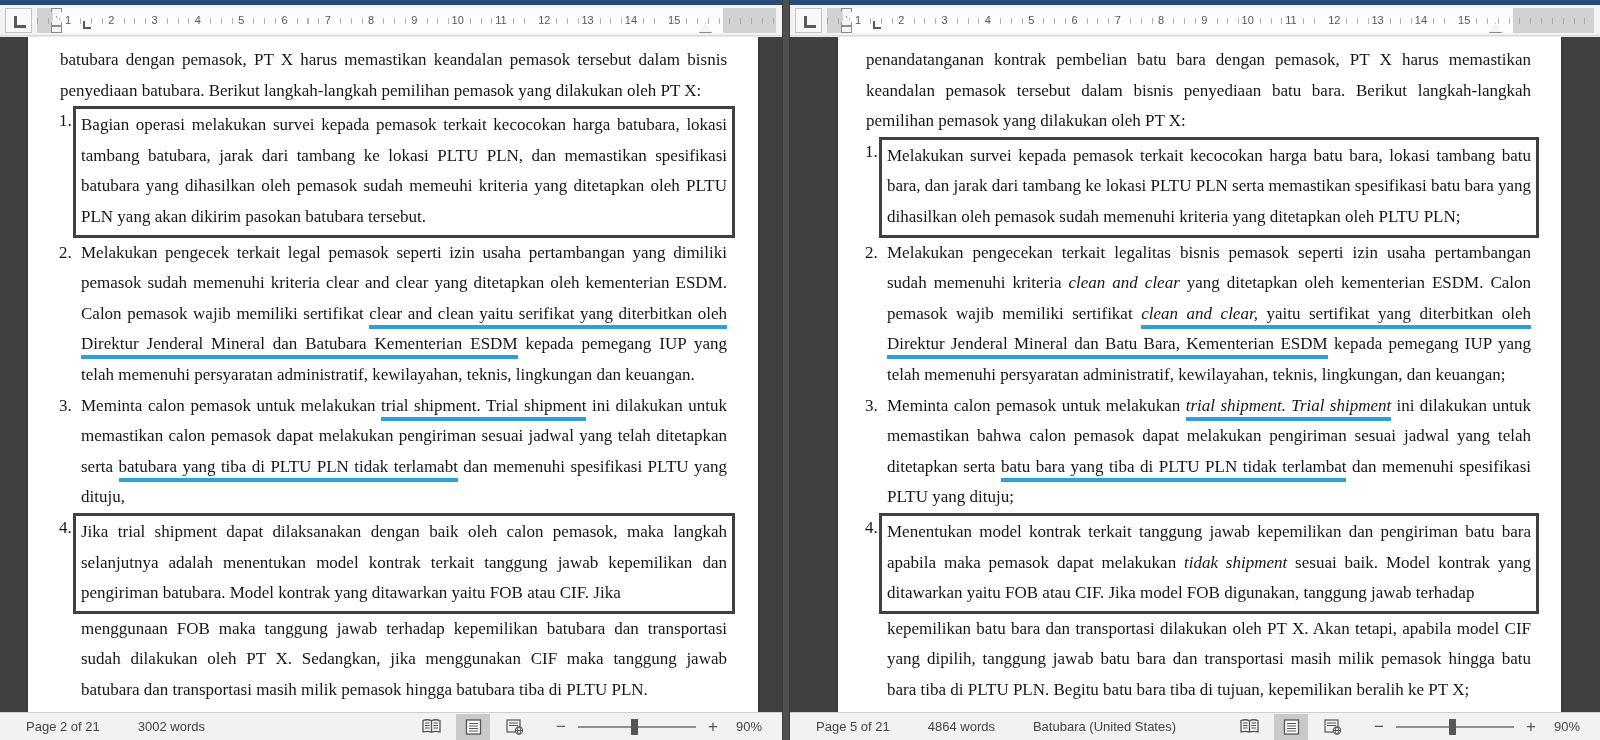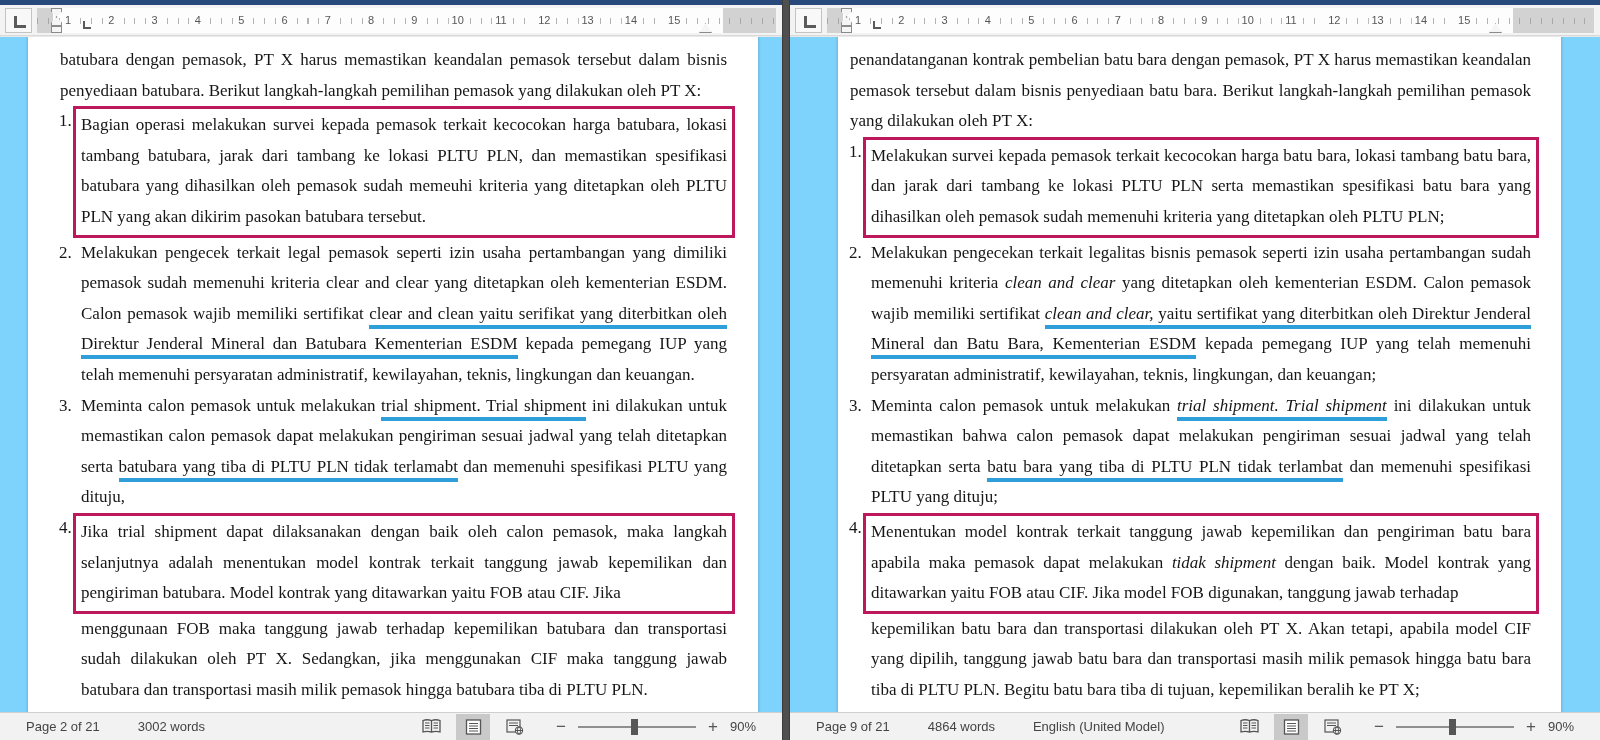--- a/index.html
+++ b/index.html
@@ -32,48 +32,48 @@
   .mk-hang  { position:absolute; bottom:7px; left:14px; width:11px; height:9px; background:#f5f5f5;
               border:1px solid #8a8a8a; clip-path:polygon(50% 0,100% 60%,100% 100%,0 100%,0 60%); }
   .mk-box   { position:absolute; bottom:0; left:14px; width:11px; height:7px; background:#f5f5f5;
               border:1px solid #8a8a8a; }
   .mk-tab { position:absolute; bottom:4px; left:46px; width:8px; height:8px;
             border-left:2px solid #5a5a5a; border-bottom:2px solid #5a5a5a; }
   .mk-right { position:absolute; bottom:0; left:662px; width:13px; height:10px; background:#f5f5f5;
               border:1px solid #8a8a8a; clip-path:polygon(50% 0,100% 100%,0 100%); }
 
   
-  .docarea { position:absolute; top:37px; bottom:28px; left:0; right:0; background:#7dd3fc; overflow:hidden; }
+  .docarea { position:absolute; top:37px; bottom:28px; left:0; right:0; background:#404040; overflow:hidden; }
   .page { position:absolute; top:-6px; bottom:-4px; background:#fff; box-shadow:0 0 3px rgba(0,0,0,.25);
           font-family:"Liberation Serif", serif; font-size:17px; line-height:30.6px; color:#161616;
           text-align:justify; }
   #win-left  .page { left:28px; right:24px; padding:14px 31px 0 32px; }
-  #win-right .page { left:48px; right:39px; padding:14px 30px 0 12px; }
+  #win-right .page { left:48px; right:39px; padding:14px 30px 0 28px; }
   .para { text-align:justify; }
   .li { position:relative; padding-left:21px; }
   .num { position:absolute; left:-1px; top:0; }
-  .boxwrap { border:3px solid #be185d; padding:1px 5px 2px 5px; margin-left:-8px; margin-right:-8px; }
+  .boxwrap { border:3px solid #404040; padding:1px 5px 2px 5px; margin-left:-8px; margin-right:-8px; }
   .it { font-style:italic; }
   .ul { border-bottom:4px solid #2e9fd9; padding-bottom:2px; }
 
   
   .statusbar { position:absolute; left:0; right:0; bottom:0; height:28px; background:#f2f2f2;
                border-top:1px solid #cfcfcf; display:flex; align-items:center; font-size:13px;
                color:#444; }
   .sb-left { display:flex; gap:38px; padding-left:26px; white-space:nowrap; }
   .sb-right { margin-left:auto; display:flex; align-items:center; gap:8px; padding-right:14px; }
   .viewbtn { width:34px; height:26px; display:flex; align-items:center; justify-content:center; }
   .viewbtn.sel { background:#c9c9c9; }
   .viewbtn svg { display:block; }
   .zoomctl { display:flex; align-items:center; gap:10px; margin-left:14px; }
   .zsign { font-size:17px; color:#555; line-height:20px; width:14px; text-align:center; }
   .ztrack { position:relative; width:118px; height:2px; background:#8f8f8f; }
   .zthumb { position:absolute; top:-7px; left:45%; width:7px; height:16px; background:#565656; }
   .zthumb::after { content:""; position:absolute; left:9px; top:7px; width:5px; height:2px; background:#8f8f8f; }
-  .zpct { width:38px; text-align:left; color:#454545; }
+  .zpct { width:38px; text-align:center; color:#454545; }
 </style>
 </head>
 <body>
 
 <div class="win" id="win-left">
   <div class="topstrip"></div>
 
   <div class="ruler-row">
     <div class="tabbox"></div>
     <div class="rband">
@@ -217,31 +217,31 @@
       <div class="li">
         <span class="num">2.</span>
         <div class="para"><span>Melakukan pengecekan terkait legalitas bisnis pemasok seperti izin usaha pertambangan sudah memenuhi kriteria </span><span class="it">clean and clear</span><span> yang ditetapkan oleh kementerian ESDM. Calon pemasok wajib memiliki sertifikat </span><span class="it ul">clean and clear,</span><span class="ul"> yaitu sertifikat yang diterbitkan oleh Direktur Jenderal Mineral dan Batu Bara, Kementerian ESDM</span><span> kepada pemegang IUP yang telah memenuhi persyaratan administratif, kewilayahan, teknis, lingkungan, dan keuangan;</span></div>
       </div>
       <div class="li">
         <span class="num">3.</span>
         <div class="para"><span>Meminta calon pemasok untuk melakukan </span><span class="it ul">trial shipment. Trial shipment</span><span> ini dilakukan untuk memastikan bahwa calon pemasok dapat melakukan pengiriman sesuai jadwal yang telah ditetapkan serta </span><span class="ul">batu bara yang tiba di PLTU PLN tidak terlambat</span><span> dan memenuhi spesifikasi PLTU yang dituju;</span></div>
       </div>
       <div class="li">
         <span class="num">4.</span>
-        <div class="boxwrap"><span>Menentukan model kontrak terkait tanggung jawab kepemilikan dan pengiriman batu bara apabila maka pemasok dapat melakukan </span><span class="it">tidak shipment</span><span> dengan baik. Model kontrak yang ditawarkan yaitu FOB atau CIF. Jika model FOB digunakan, tanggung jawab terhadap</span></div>
+        <div class="boxwrap"><span>Menentukan model kontrak terkait tanggung jawab kepemilikan dan pengiriman batu bara apabila maka pemasok dapat melakukan </span><span class="it">tidak shipment</span><span> sesuai baik. Model kontrak yang ditawarkan yaitu FOB atau CIF. Jika model FOB digunakan, tanggung jawab terhadap</span></div>
         <div class="para"><span>kepemilikan batu bara dan transportasi dilakukan oleh PT X. Akan tetapi, apabila model CIF yang dipilih, tanggung jawab batu bara dan transportasi masih milik pemasok hingga batu bara tiba di PLTU PLN. Begitu batu bara tiba di tujuan, kepemilikan beralih ke PT X;</span></div>
       </div>
     </div>
   </div>
 
   <div class="statusbar">
     <div class="sb-left">
-      <span>Page 9 of 21</span>
+      <span>Page 5 of 21</span>
       <span>4864 words</span>
-      <span>English (United Model)</span>
+      <span>Batubara (United States)</span>
     </div>
     <div class="sb-right">
       <div class="viewbtn">
         <svg width="19" height="15" viewBox="0 0 19 15">
           <path d="M1 1.5 Q5 0 9.5 1.5 Q14 0 18 1.5 V13 Q14 11.8 9.5 13 Q5 11.8 1 13 Z" fill="none" stroke="#555" stroke-width="1.3"></path>
           <line x1="9.5" y1="1.5" x2="9.5" y2="13" stroke="#555" stroke-width="1.3"></line>
           <line x1="3" y1="4" x2="7.5" y2="4" stroke="#555"></line>
             <line x1="3" y1="6.5" x2="7.5" y2="6.5" stroke="#555"></line>
             <line x1="3" y1="9" x2="7.5" y2="9" stroke="#555"></line>
           <line x1="11.5" y1="4" x2="16" y2="4" stroke="#555"></line>

